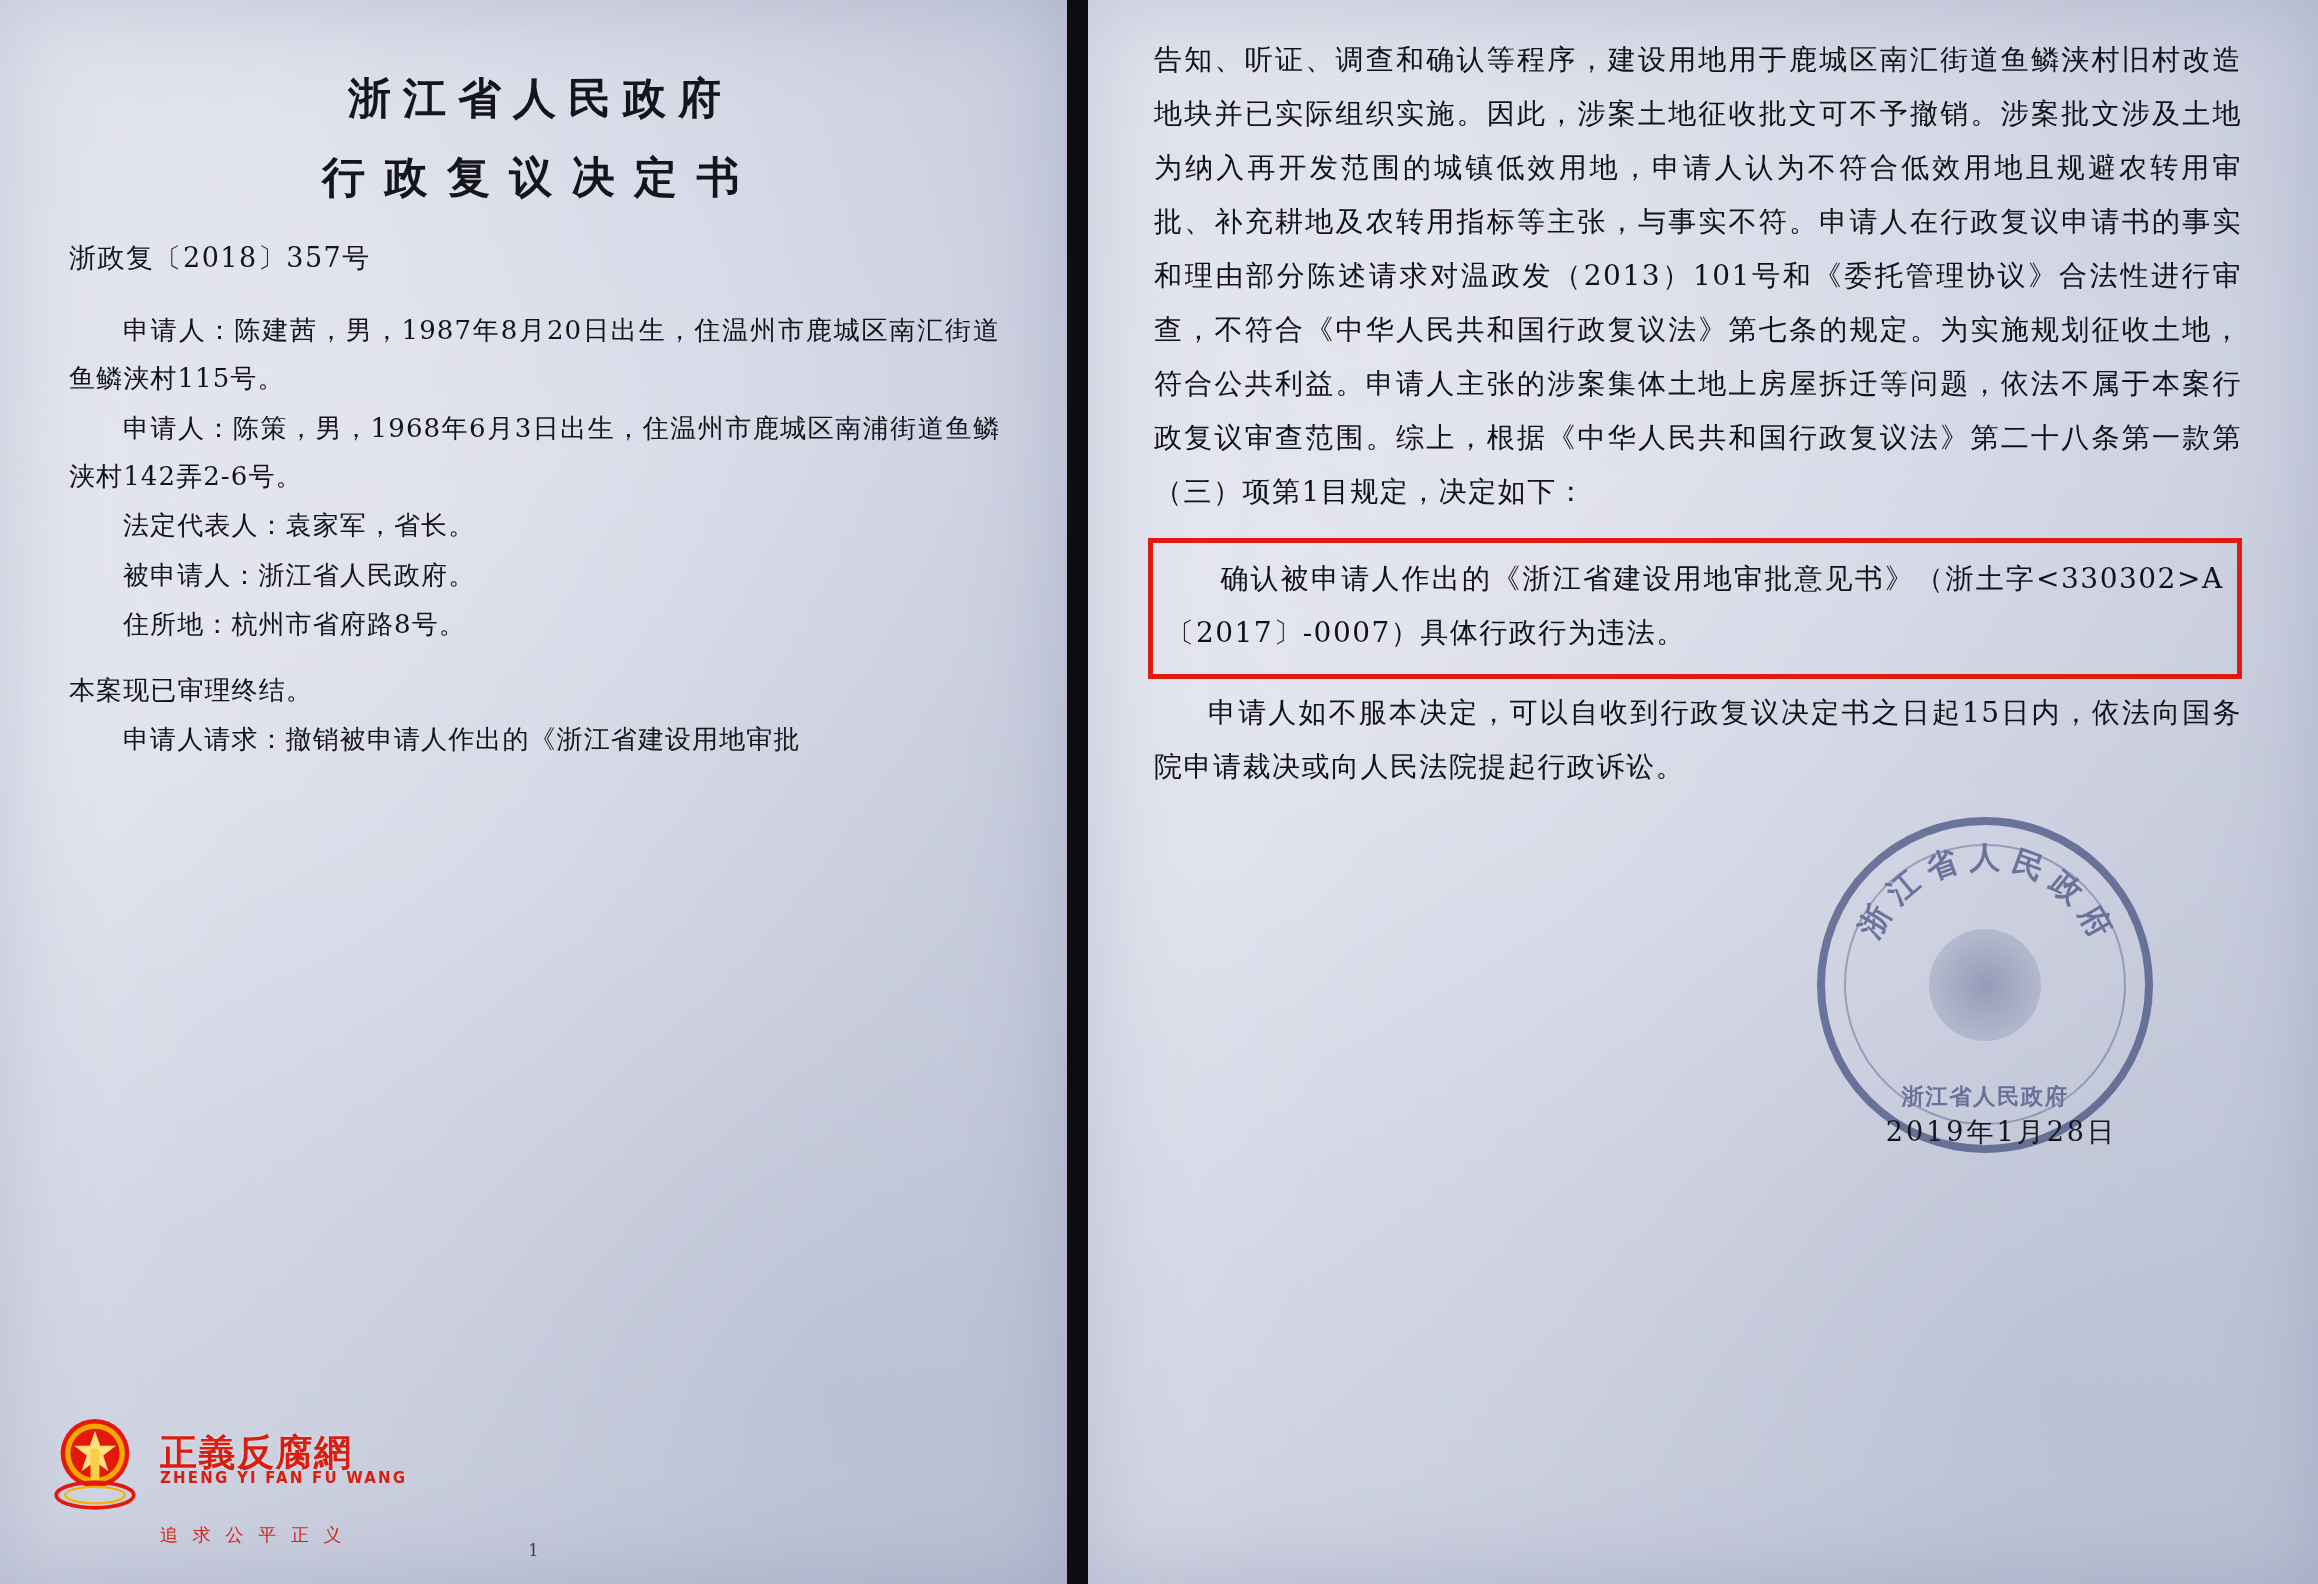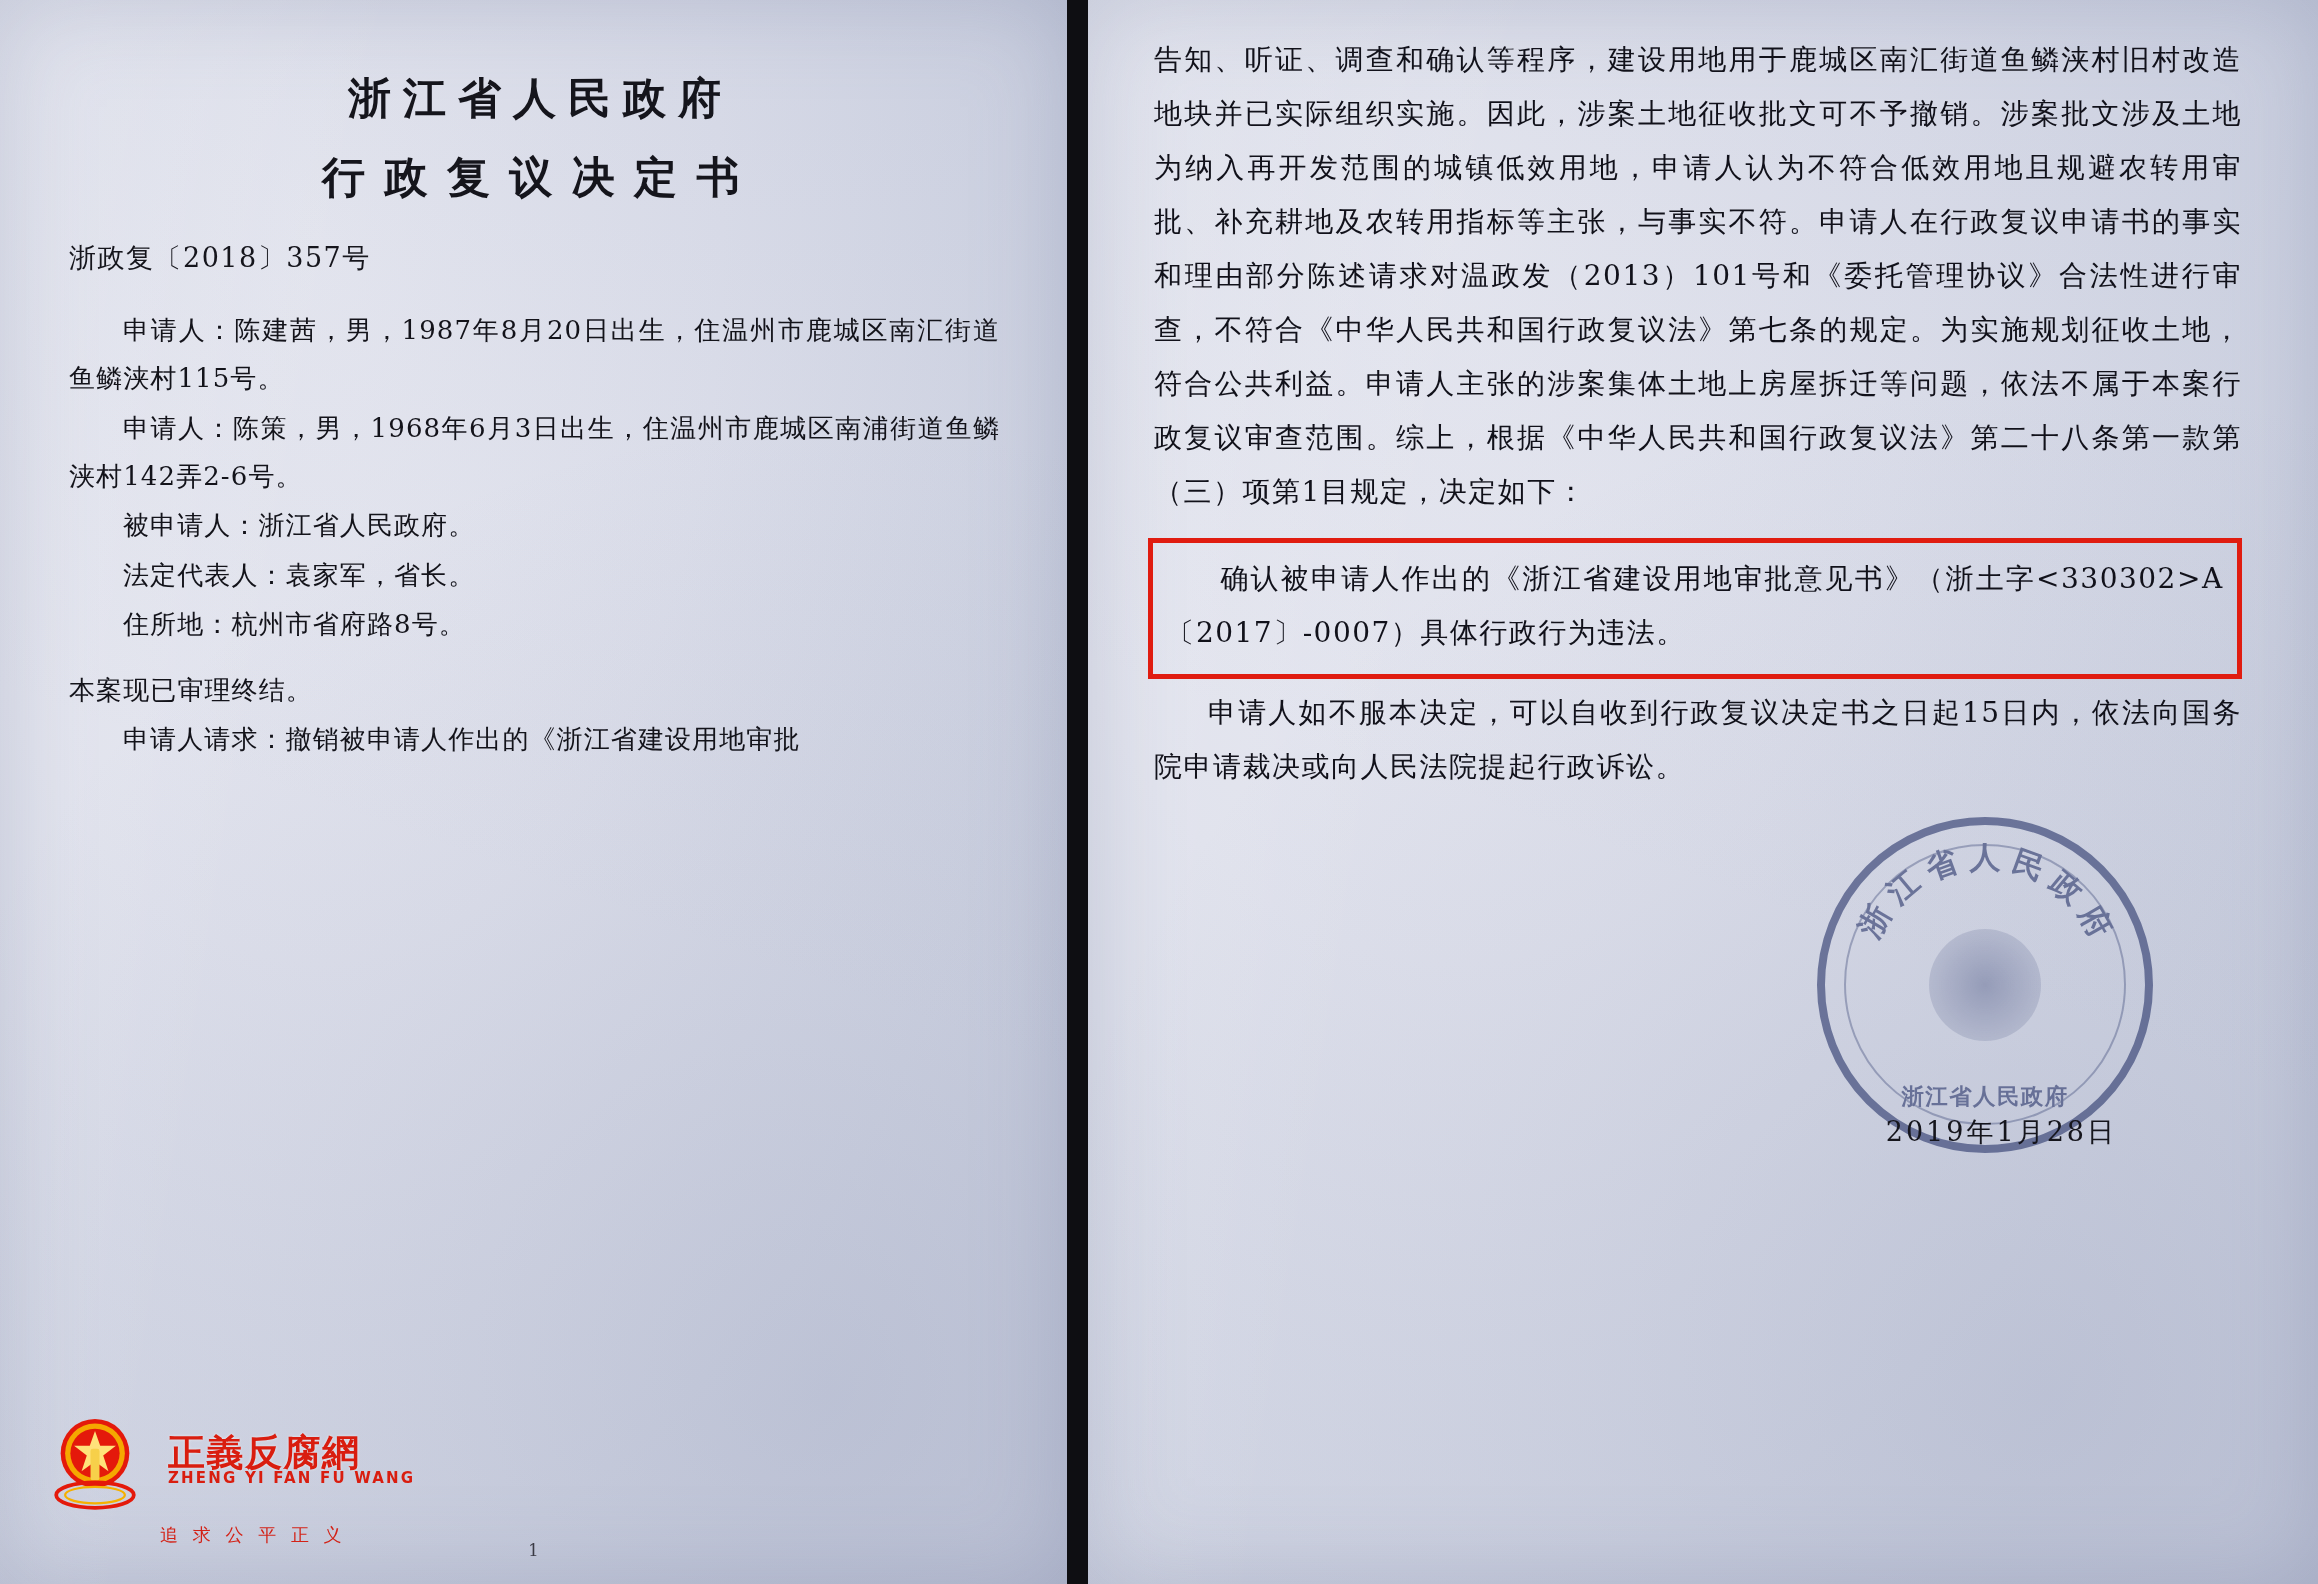--- a/index.html
+++ b/index.html
@@ -68,21 +68,21 @@
     border-bottom:4.5px solid #e01c10;
     padding-bottom:1.5px;
     display:inline;
     box-decoration-break:clone;
     -webkit-box-decoration-break:clone;
   }
 
   
   .watermark{
     position:absolute;left:39px;bottom:69px;
-    display:flex;align-items:center;gap:17px;
+    display:flex;align-items:center;gap:9px;
     pointer-events:none;
   }
   .wm-emblem{
     width:112px;height:112px;position:relative;
   }
   .wm-text{display:flex;flex-direction:column;line-height:1;}
   .wm-main{
     font-size:37px;font-weight:700;color:#d91d0f;
     font-family:"DejaVu Sans","Liberation Sans",sans-serif;
     letter-spacing:1.5px;
@@ -164,22 +164,22 @@
     <div class="grain"></div>
     <div class="content">
 
       <div class="doc-title">浙江省人民政府</div>
       <div class="doc-title l2">行政复议决定书</div>
       <div class="doc-number">浙政复〔2018〕357号</div>
 
       <div class="body-left">
         <p class="para indent">申请人：陈建茜，男，1987年8月20日出生，住温州市鹿城区南汇街道鱼鳞浃村115号。</p>
         <p class="para indent">申请人：陈策，男，1968年6月3日出生，住温州市鹿城区南浦街道鱼鳞浃村142弄2-6号。</p>
+        <p class="para indent">法定代表人：袁家军，省长。</p>
         <p class="para indent">被申请人：浙江省人民政府。</p>
-        <p class="para indent">法定代表人：袁家军，省长。</p>
         <p class="para indent">住所地：杭州市省府路8号。</p>
 
         <div class="gap"></div>
 
         <p class="para">本案现已审理终结。</p>
         <p class="para indent">申请人请求：撤销被申请人作出的《浙江省建设用地审批</p>
       </div>
     </div>
 
     <div class="watermark">

